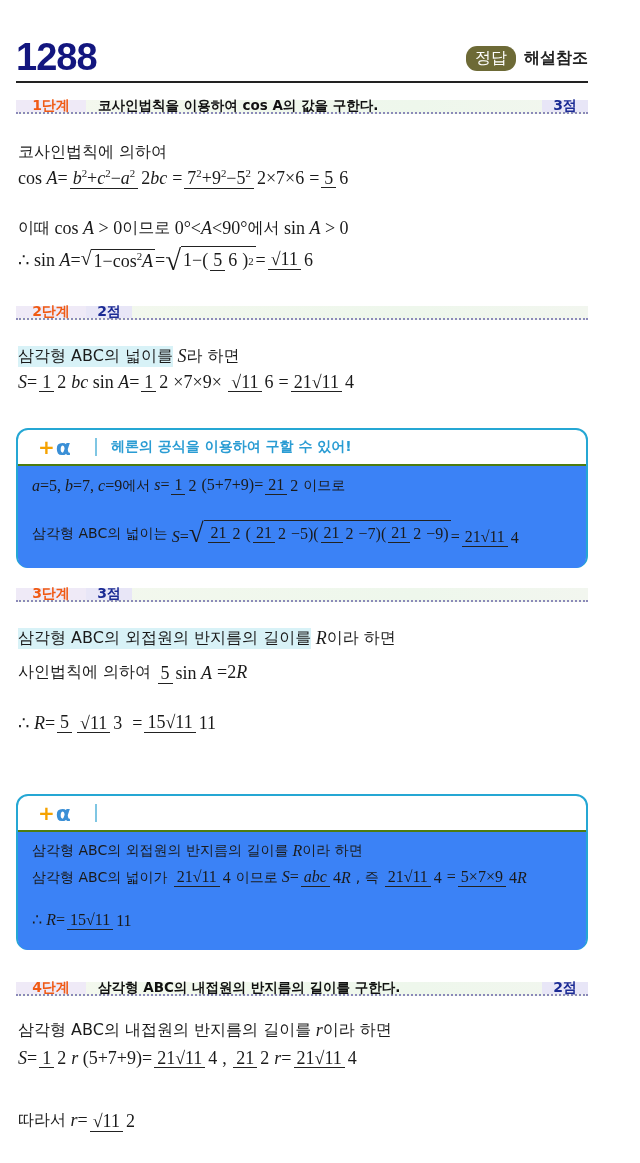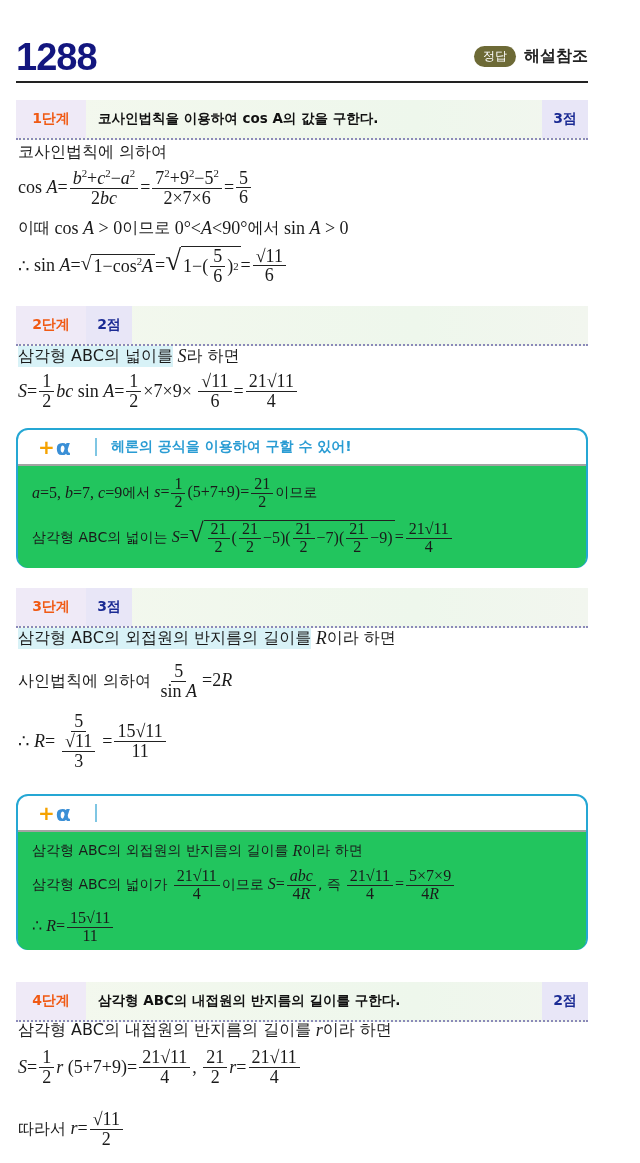--- a/index.html
+++ b/index.html
@@ -2,49 +2,49 @@
 <html><head>
 <meta charset="utf-8">
 <style>
   * { box-sizing: border-box; margin: 0; padding: 0; }
   html, body { width: 640px; height: 1163px; background: #ffffff; overflow: hidden; }
   body { font-family: "DejaVu Sans", "Liberation Sans", sans-serif; color: #1a1a1a; position: relative; }
   .it { font-style: italic; }
 
   .problem-number { position: absolute; left: 16px; top: 36px; font-family: "Liberation Sans", sans-serif; font-weight: bold; font-size: 38px; color: #13167f; letter-spacing: -1px; }
   .answer-wrap { position: absolute; right: 52px; top: 46px; display: flex; align-items: center; gap: 8px; }
-  .answer-badge { background: #6d6a36; color: #fff; border-radius: 11px; padding: 2px 9px; font-size: 12px; }
+  .answer-badge { background: #6d6a36; color: #fff; border-radius: 11px; padding: 2px 9px; font-size: 16px; }
   .answer-text { font-size: 16px; font-weight: bold; color: #222; }
   .header-rule { position: absolute; left: 16px; right: 52px; top: 81px; height: 2px; background: #222; }
 
-  .step-bar { position: absolute; left: 16px; right: 52px; height: 40px; display: flex; align-items: stretch;
+  .step-bar { position: absolute; left: 16px; right: 52px; height: 14px; display: flex; align-items: stretch;
               background: linear-gradient(90deg, #f4f8ee 0%, #eef7ec 70%, #f2f6ef 100%); border-bottom: 2px dotted #8b89b9; }
   .step-label { width: 70px; background: #efeaf7; color: #f05a14; font-weight: bold; font-size: 14px; display: flex; align-items: center; justify-content: center; }
   .step-desc { flex: 1; font-size: 13.5px; display: flex; align-items: center; padding-left: 12px; color: #111; font-weight: bold; }
   .step-points { width: 46px; background: #e8e6f7; color: #1b2b94; font-weight: bold; font-size: 14px; display: flex; align-items: center; justify-content: center; }
 
   .line { position: absolute; left: 18px; font-size: 16px; white-space: nowrap; display: flex; align-items: center; }
   .math { font-family: "Liberation Serif", "DejaVu Serif", serif; font-size: 18px; }
   .hl { background: #d8f2f7; }
 
-  .frac { display: inline-flex; flex-direction: column; align-items: center; vertical-align: middle; margin: 0 2px; font-family: "Liberation Serif", serif; }
+  .frac { display: inline-flex; align-items: center; vertical-align: middle; margin: 0 2px; font-family: "Liberation Serif", serif; }
   .frac .num { border-bottom: 1px solid #222; padding: 0 3px; line-height: 1.05; }
   .frac .den { padding: 0 3px; line-height: 1.05; }
   .sqrt { display: inline-flex; align-items: stretch; font-family: "Liberation Serif", serif; }
   .sqrt .rad { font-size: 1.1em; line-height: 1; }
   .sqrt .under { border-top: 1px solid #222; padding: 0 2px; }
   sup { font-size: 0.6em; }
 
   .tip-box { position: absolute; left: 16px; right: 52px; border: 2px solid #25a7d4; border-radius: 12px; background: #ffffff; }
   .tip-head { height: 34px; display: flex; align-items: center; padding-left: 20px; }
   .tip-plus { color: #f5a200; font-weight: bold; font-size: 20px; }
   .tip-alpha { color: #3a8fd6; font-weight: bold; font-size: 22px; margin-left: 1px; }
   .tip-sep { width: 2px; height: 18px; background: #7fc6e3; margin: 0 14px 0 24px; }
   .tip-title { color: #2a9cd3; font-weight: bold; font-size: 14px; }
-  .tip-body { border-top: 2px solid #a3a3a3; background: #22c55e; border-radius: 0 0 10px 10px; position: relative; }
+  .tip-body { border-top: 2px solid #4d7c0f; background: #3b82f6; border-radius: 0 0 10px 10px; position: relative; }
   .tip-line { position: absolute; left: 14px; font-size: 14px; white-space: nowrap; display: flex; align-items: center; }
   .tip-line .math { font-size: 16px; }
 </style>
 </head>
 <body>
 
 <div class="problem-number">1288</div>
 <div class="answer-wrap">
   <span class="answer-badge">정답</span>
   <span class="answer-text">해설참조</span>

